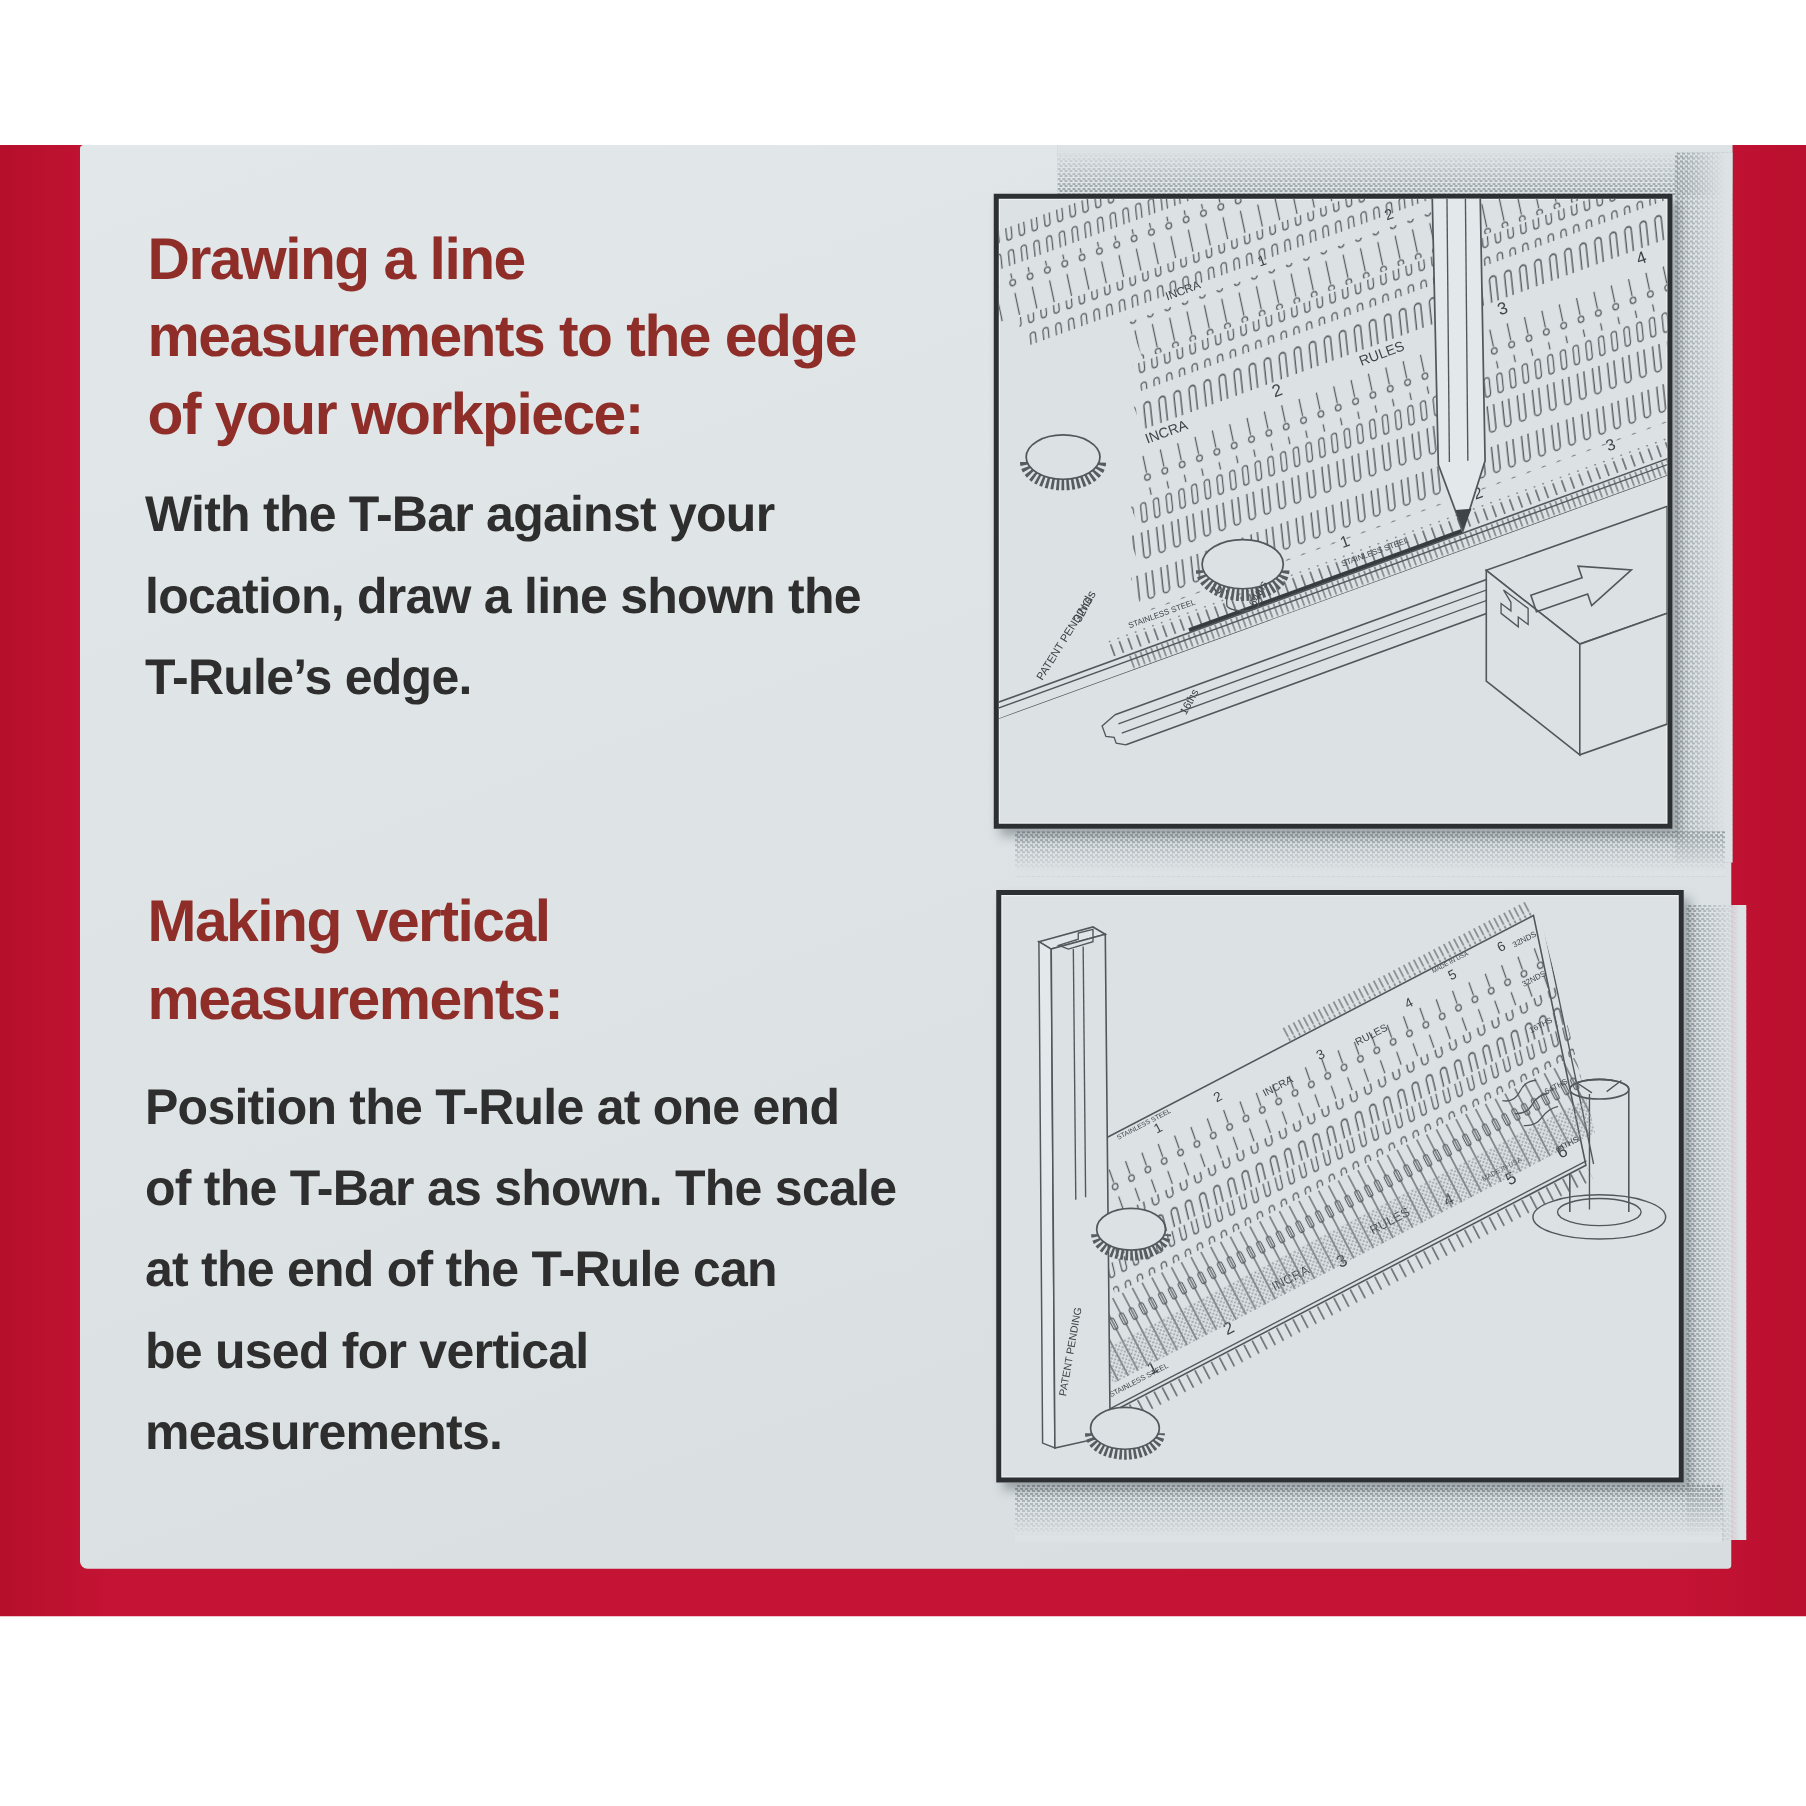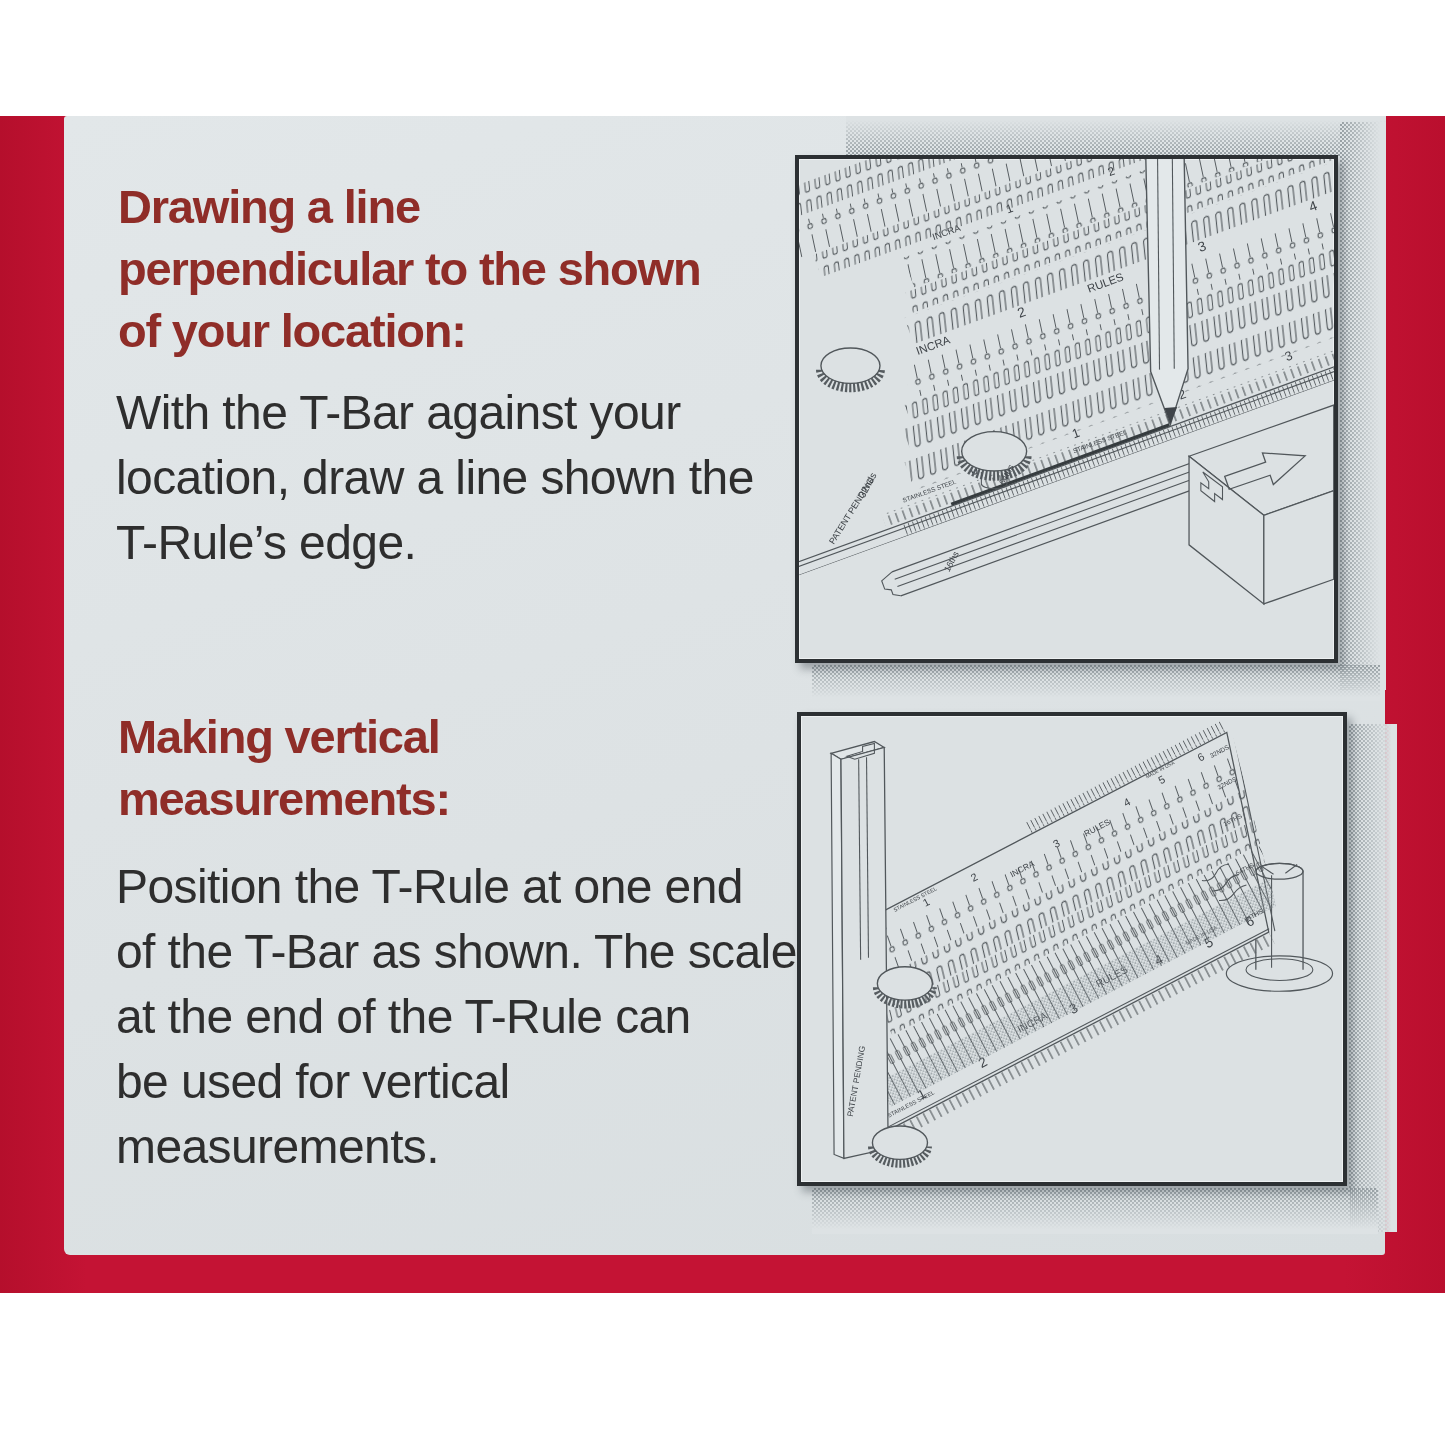--- a/index.html
+++ b/index.html
@@ -6,21 +6,21 @@
   .photo{position:relative;width:1445px;height:1445px;background:#ffffff;overflow:hidden;
          font-family:"Liberation Sans",sans-serif;}
   .red-mat{position:absolute;left:0;top:116px;width:1445px;height:1177px;
            background:linear-gradient(90deg,#b50f2c 0%,#c41334 6%,#c41334 93%,#ba0f2e 100%);}
   .panel{position:absolute;left:64px;top:116px;width:1321px;height:1139px;
          background:linear-gradient(160deg,#e2e7e9 0%,#dde2e4 55%,#d8dee0 100%);
          border-radius:3px 0 3px 6px;}
   
   .copy{position:absolute;}
   .h-line{font-weight:bold;font-size:47px;line-height:62px;letter-spacing:-1.2px;color:#8f2d28;}
-  .b-line{font-weight:normal;font-size:48px;line-height:65px;letter-spacing:-0.6px;color:#2e2e2e;}
+  .b-line{font-weight:bold;font-size:40px;line-height:65px;letter-spacing:-0.6px;color:#2e2e2e;}
   #copy1{left:118px;top:176px;}
   #body1{left:116px;top:380px;}
   #copy2{left:118px;top:706px;}
   #body2{left:116px;top:854px;}
   
   .figbox{position:absolute;background:#dce1e3;border:4px solid #2c3033;box-sizing:border-box;
           box-shadow:5px 6px 8px rgba(75,85,92,.45), inset 0 0 0 1px #eef1f2;}
   #fig1{left:795px;top:155px;width:543px;height:508px;}
   #fig2{left:797px;top:712px;width:550px;height:474px;}
   .figbox svg{display:block;width:100%;height:100%;}
@@ -56,22 +56,22 @@
   <div class="panel"></div>
 
   <div class="halo cb" id="halo1-top"></div>
   <div class="halo cb" id="halo1-right"></div>
   <div class="halo cb" id="halo1-bottom"></div>
   <div class="halo cb" id="halo2-right"></div>
   <div class="halo cb" id="halo2-bottom"></div>
 
   <div class="copy" id="copy1">
     <div class="h-line">Drawing a line</div>
-    <div class="h-line">perpendicular to the shown</div>
-    <div class="h-line">of your location:</div>
+    <div class="h-line">measurements to the edge</div>
+    <div class="h-line">of your workpiece:</div>
   </div>
 
   <div class="copy" id="body1">
     <div class="b-line">With the T-Bar against your</div>
     <div class="b-line">location, draw a line shown the</div>
     <div class="b-line">T-Rule’s edge.</div>
   </div>
 
   <div class="copy" id="body2">
     <div class="b-line">Position the T-Rule at one end</div>

